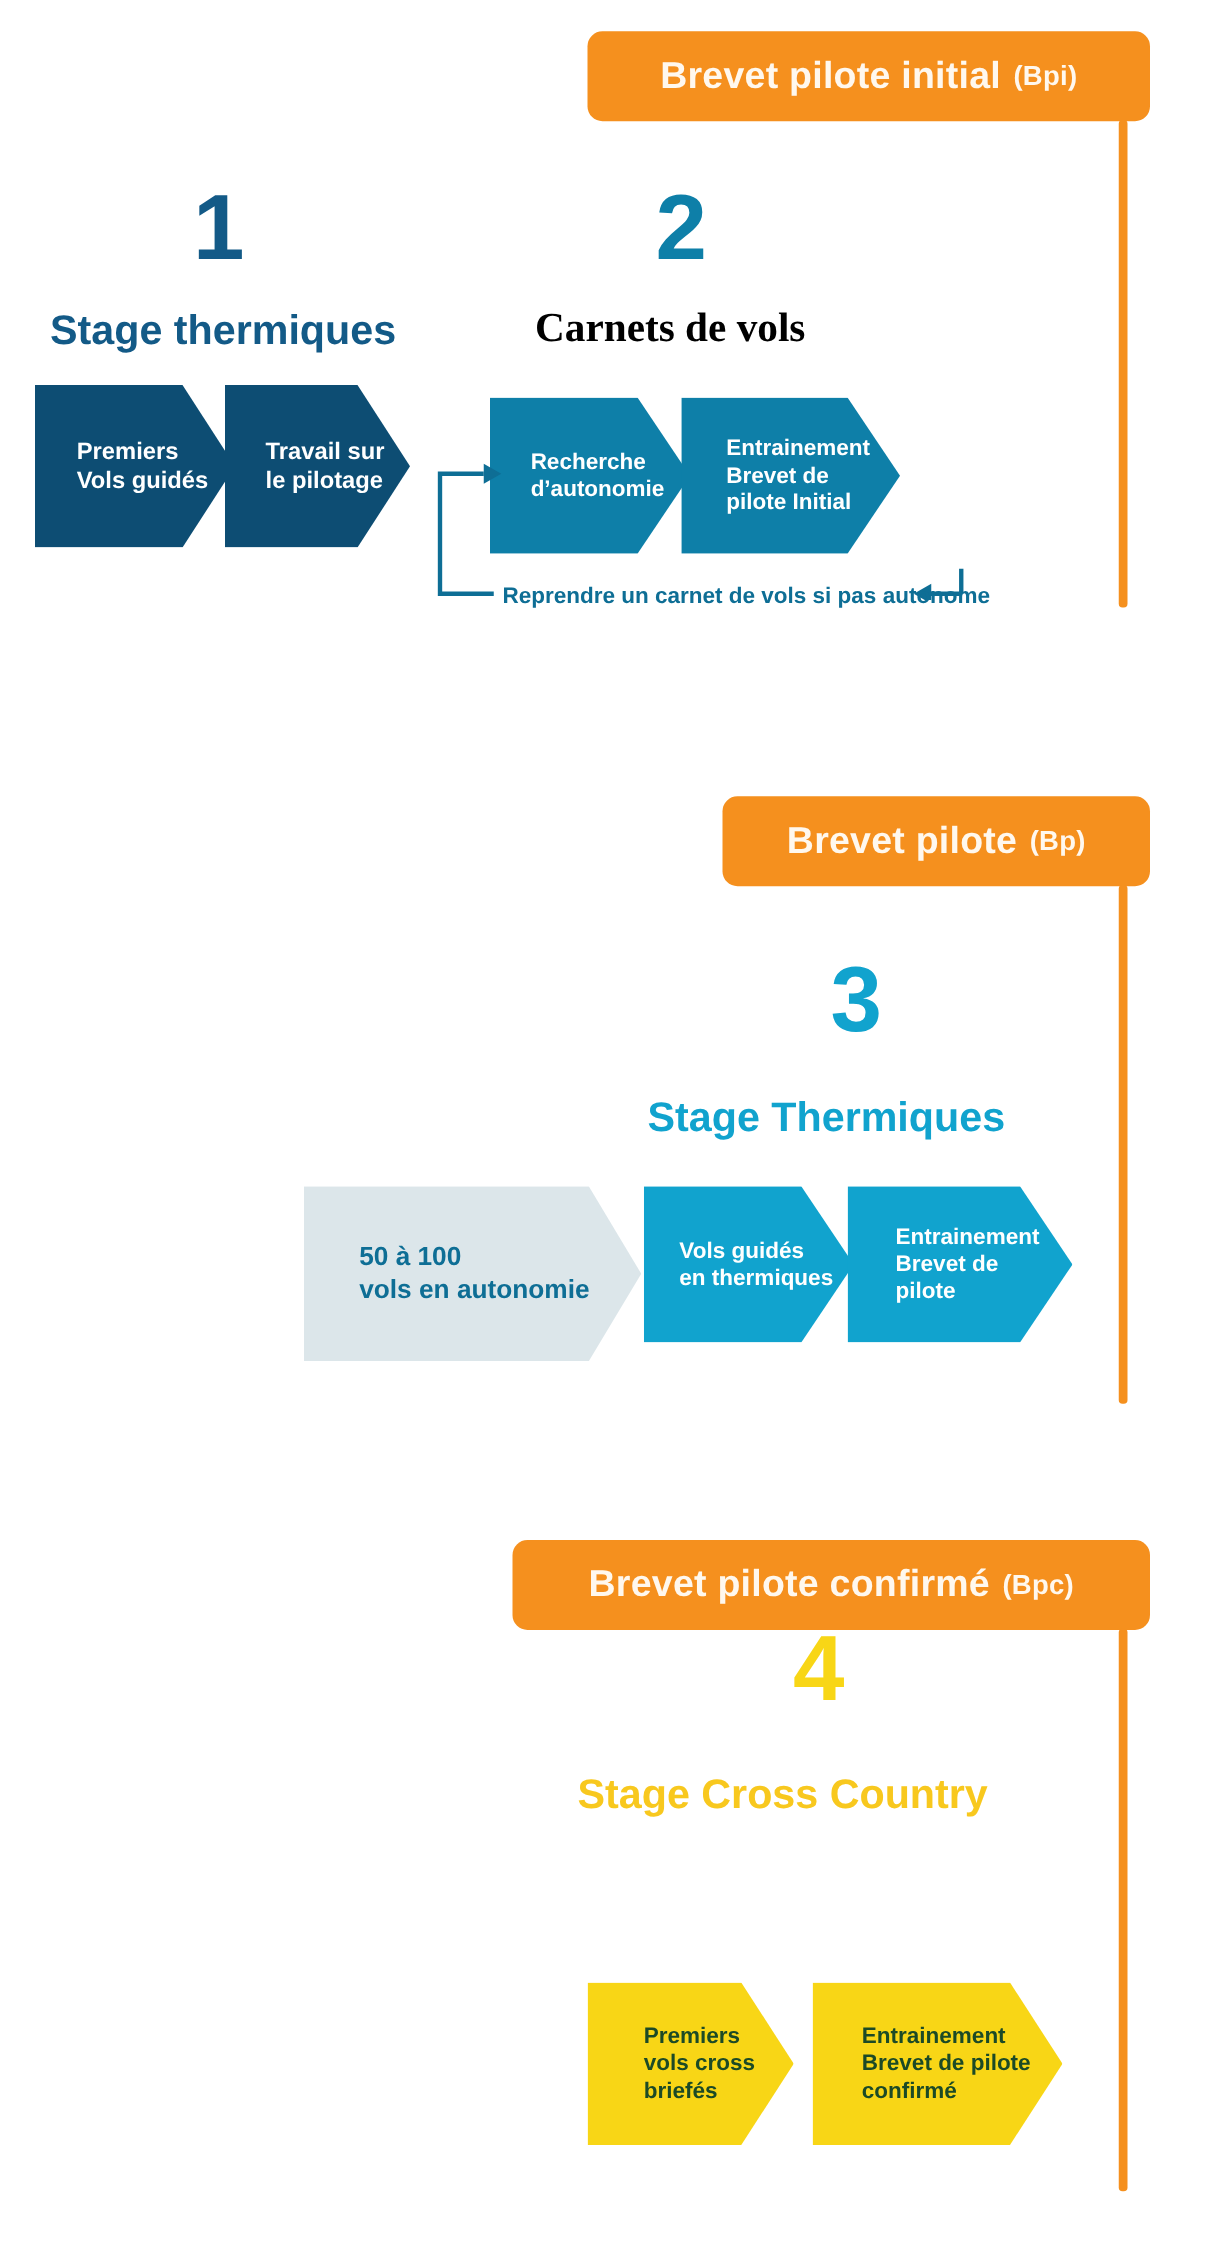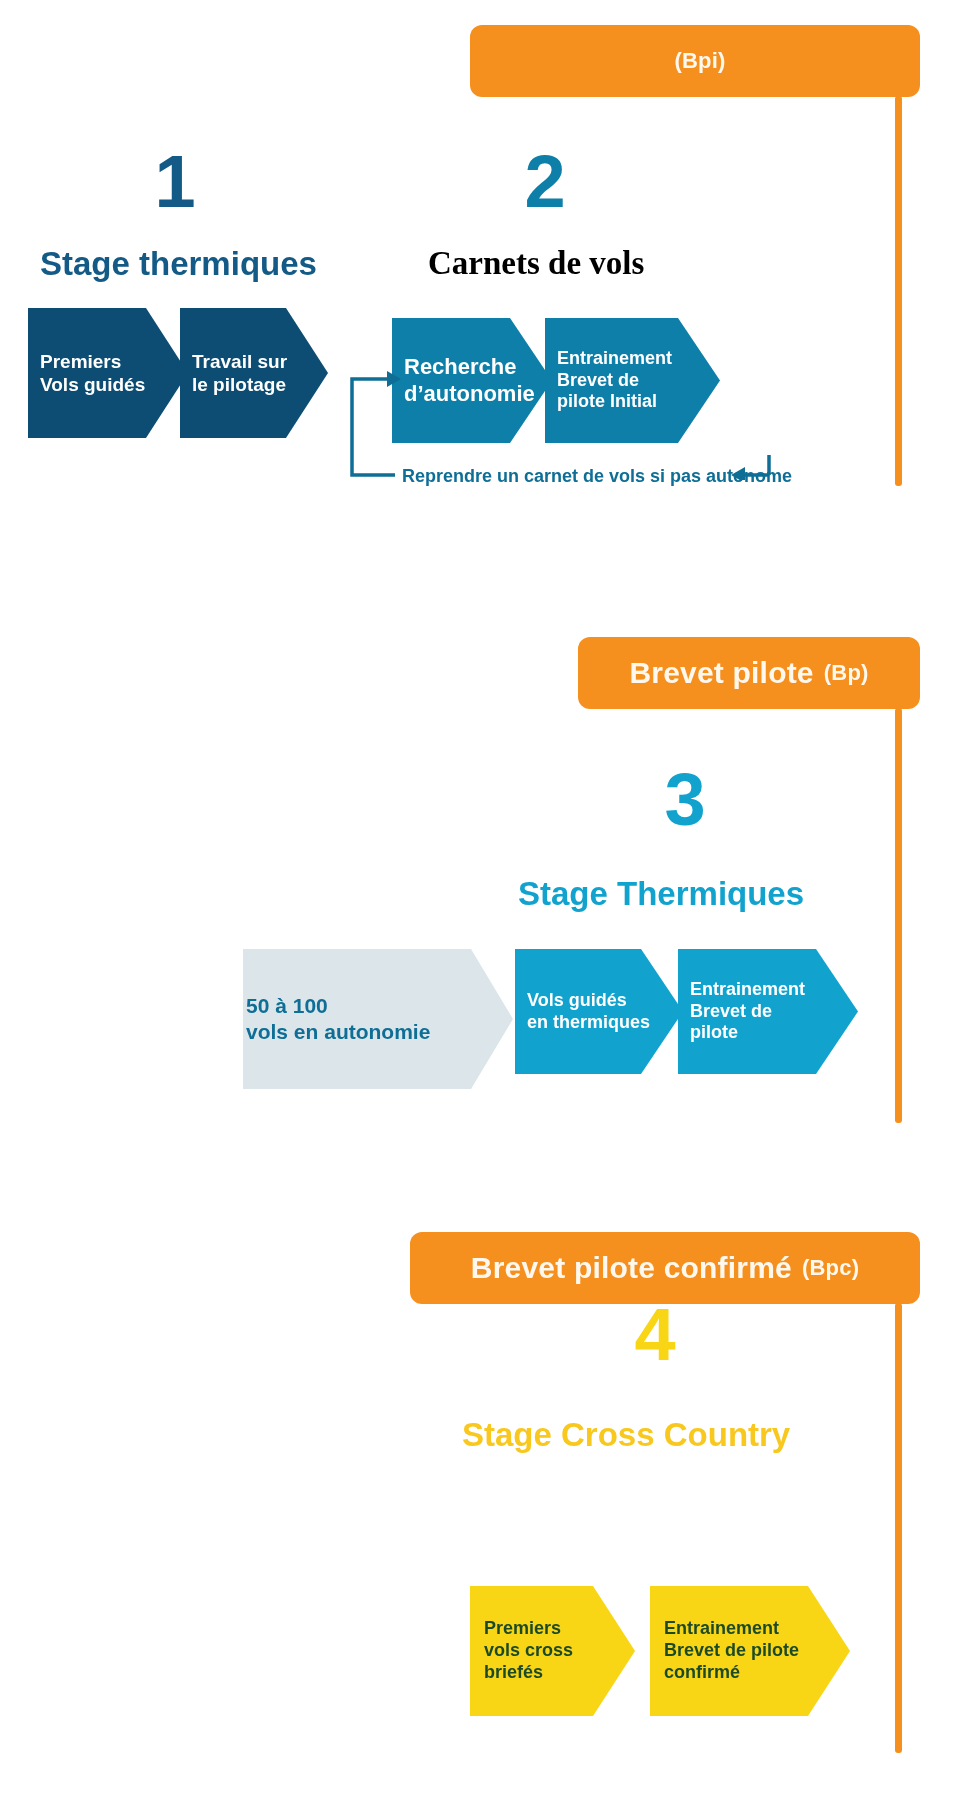--- a/index.html
+++ b/index.html
@@ -59,20 +59,21 @@
   }
 
   
   .arrow {
     position: absolute;
     display: flex;
     align-items: center;
     box-sizing: border-box;
     -webkit-clip-path: polygon(0 0, calc(100% - 42px) 0, 100% 50%, calc(100% - 42px) 100%, 0 100%);
     clip-path: polygon(0 0, calc(100% - 42px) 0, 100% 50%, calc(100% - 42px) 100%, 0 100%);
+    justify-content: center;
   }
   .arrow .txt {
     font-weight: bold;
     line-height: 1.22;
     white-space: pre-line;
   }
 
   
   .a-navy  { background: #0D4D73; }
   .a-navy  .txt { color: #ffffff; }
@@ -92,41 +93,42 @@
     font-size: 18px;
     color: #0E6E95;
     white-space: nowrap;
   }
   .loop-svg { position: absolute; }
 </style>
 </head>
 <body>
 
 <div class="badge" style="left:470px; top:25px; width:450px; height:72px;">
+  <span class="main">Brevet pilote initial</span>
   <span class="abbr">(Bpi)</span>
 </div>
 <div class="vline" style="left:895px; top:96px; height:390px;"></div>
 
 <div class="stepnum" style="left:135px; top:145px; width:80px; color:#135A87;">1</div>
 <div class="heading" style="left:40px; top:247px; color:#135A87;">Stage thermiques</div>
 
 <div class="arrow a-navy" style="left:28px; top:308px; width:160px; height:130px;">
   <span class="txt" style="font-size:19px; margin-left:12px;">Premiers
 Vols guidés</span>
 </div>
 <div class="arrow a-navy" style="left:180px; top:308px; width:148px; height:130px;">
   <span class="txt" style="font-size:19px; margin-left:12px;">Travail sur
 le pilotage</span>
 </div>
 
 <div class="stepnum" style="left:505px; top:145px; width:80px; color:#0E7FA8;">2</div>
 <div class="heading" style="left:428px; top:247px; color:#000000;font-family:Liberation Serif, serif;">Carnets de vols</div>
 
 <div class="arrow a-teal" style="left:392px; top:318px; width:160px; height:125px;">
-  <span class="txt" style="font-size:22px; margin-left:12px;">Recherche
+  <span class="txt" style="font-size:18px; margin-left:12px;">Recherche
 d’autonomie</span>
 </div>
 <div class="arrow a-teal" style="left:545px; top:318px; width:175px; height:125px;">
   <span class="txt" style="font-size:18px; margin-left:12px;">Entrainement
 Brevet de
 pilote Initial</span>
 </div>
 
 <svg class="loop-svg" width="430" height="110" style="left:345px; top:370px;">
   <path d="M 50 105 L 7 105 L 7 9 L 42 9" fill="none" stroke="#0E6E95" stroke-width="3.5"></path>

